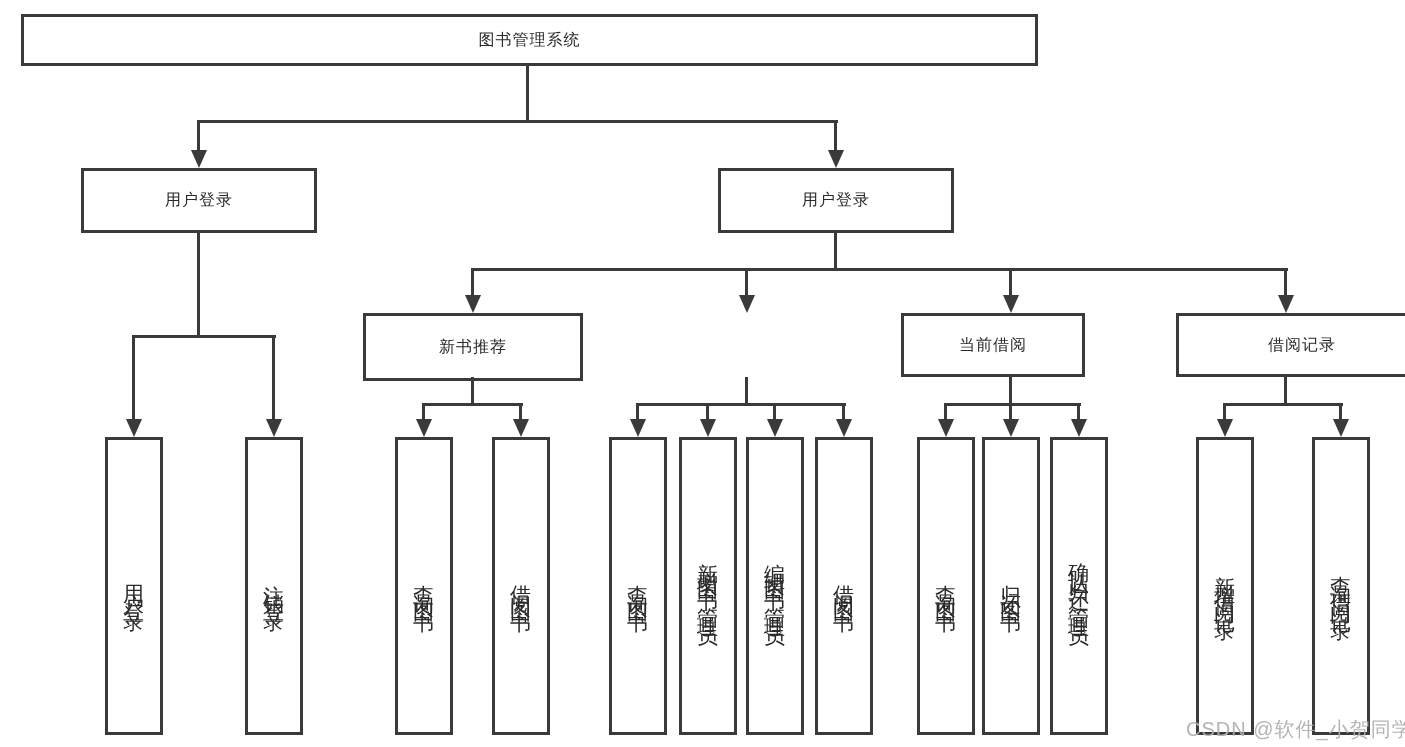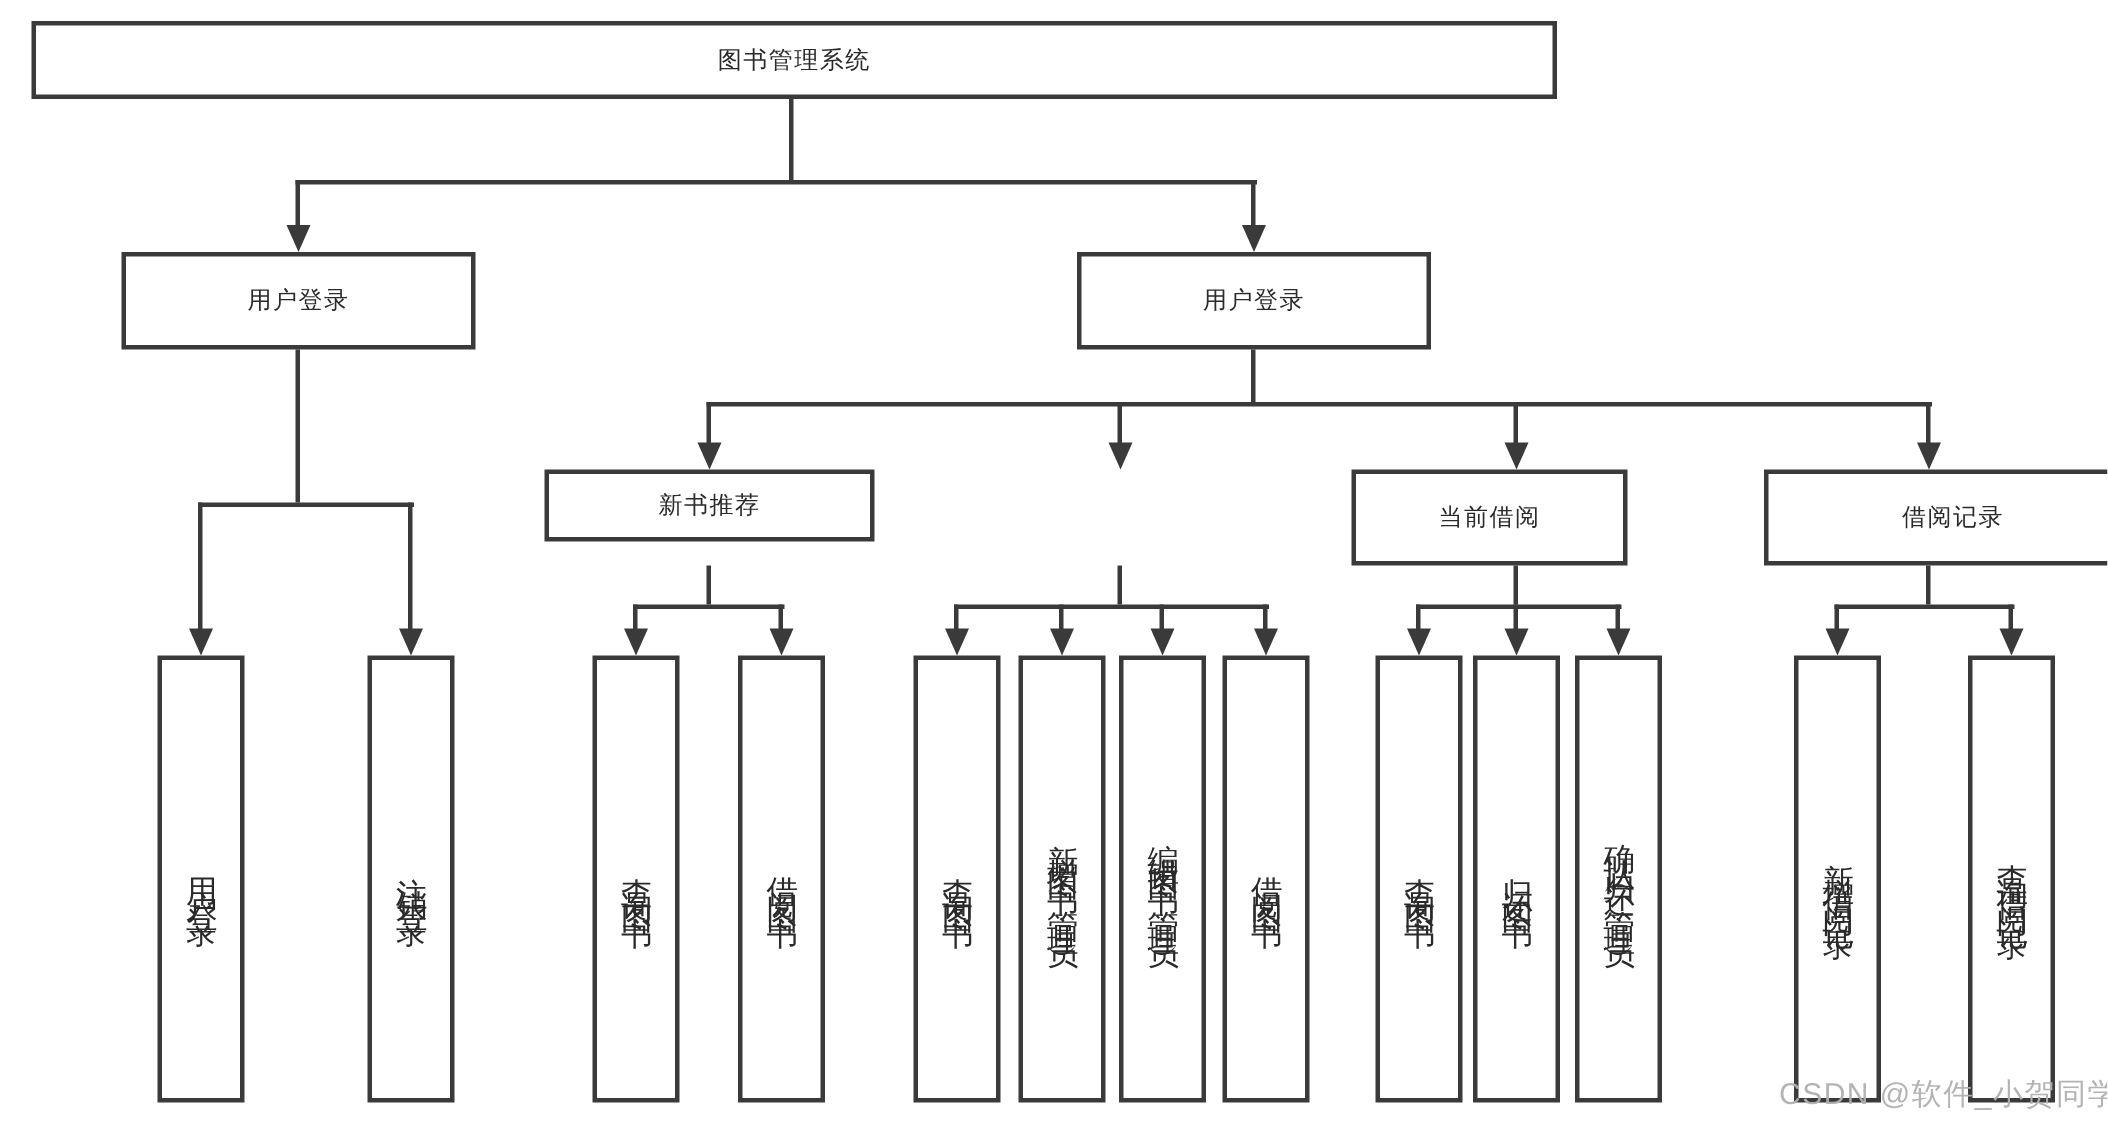--- a/index.html
+++ b/index.html
@@ -102,21 +102,21 @@
   <div class="line hline" style="left:471px; top:268px; width:817px;"></div>
   <div class="line vline" style="left:471px; top:268px; height:29px;"></div>
   <div class="arrow" style="left:465px; top:295px;"></div>
   <div class="line vline" style="left:745px; top:268px; height:29px;"></div>
   <div class="arrow" style="left:739px; top:295px;"></div>
   <div class="line vline" style="left:1009px; top:268px; height:29px;"></div>
   <div class="arrow" style="left:1003px; top:295px;"></div>
   <div class="line vline" style="left:1284px; top:268px; height:29px;"></div>
   <div class="arrow" style="left:1278px; top:295px;"></div>
 
-  <div class="box hbox" style="left:363px; top:313px; width:220px; height:48px;">
+  <div class="box hbox" style="left:363px; top:313px; width:220px; height:68px;">
     <span>新书推荐</span>
   </div>
   <div class="box hbox" style="left:901px; top:313px; width:184px; height:64px;">
     <span>当前借阅</span>
   </div>
   <div class="box hbox" style="left:1176px; top:313px; width:252px; height:64px;">
     <span>借阅记录</span>
   </div>
 
   <div class="line vline" style="left:471px; top:377px; height:26px;"></div>

